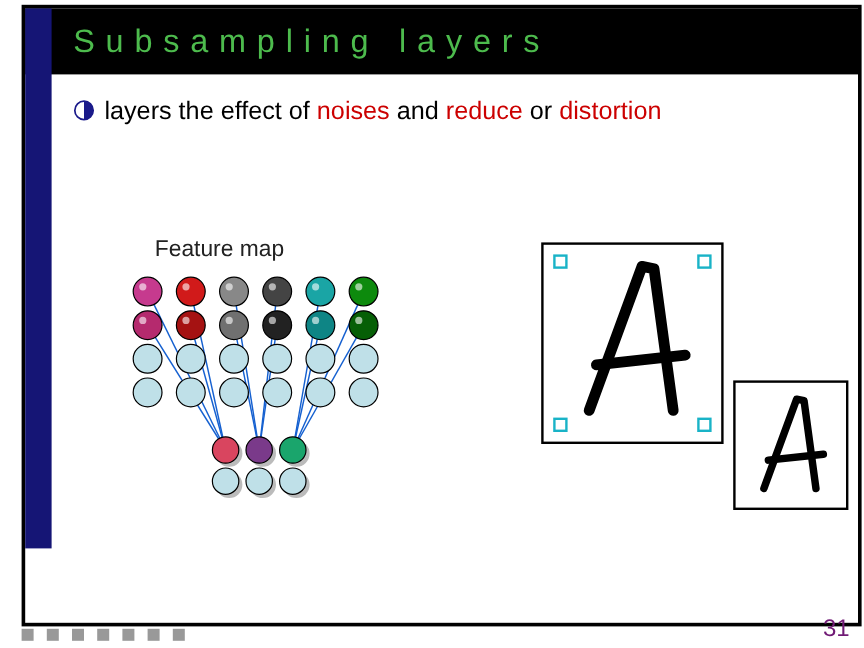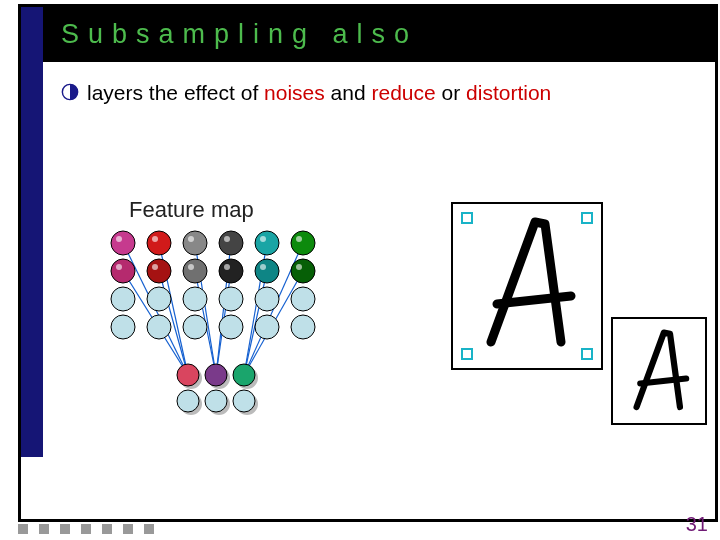--- a/index.html
+++ b/index.html
@@ -64,21 +64,21 @@
     margin-top: 4px;
     margin-right: 8px;
     flex-shrink: 0;
   }
   .bullet-text { line-height: 1.35; }
   .red { color: #cc0000; }
   .feature-label {
     position: absolute;
     left: 108px;
     top: 190px;
-    font-size: 22px;
+    font-size: 19px;
     color: #222;
   }
   .diagram {
     position: absolute;
     left: 72px;
     top: 218px;
     width: 250px;
     height: 220px;
   }
   .glyph-big {
@@ -119,21 +119,21 @@
     color: #701a75;
   }
 </style>
 </head>
 <body>
 
 <div class="slide-border">
   <div class="header-band"></div>
   <div class="accent-bar"></div>
 
-  <div class="title">Subsampling also</div>
+  <div class="title">Subsampling layers</div>
 
   <div class="bullets">
     <div class="bullet-row">
       <svg class="bullet-icon" viewBox="0 0 20 20">
         <circle cx="10" cy="10" r="8.5" fill="none" stroke="#1a1a8a" stroke-width="1.6"></circle>
         <path d="M10 1.5 A8.5 8.5 0 0 1 10 18.5 Z" fill="#1a1a8a"></path>
       </svg>
       <span class="bullet-text">
         <span>layers the effect of </span><span class="red">noises</span><span> and </span><span class="red">reduce</span><span> or </span><span class="red">distortion</span>
       </span>

